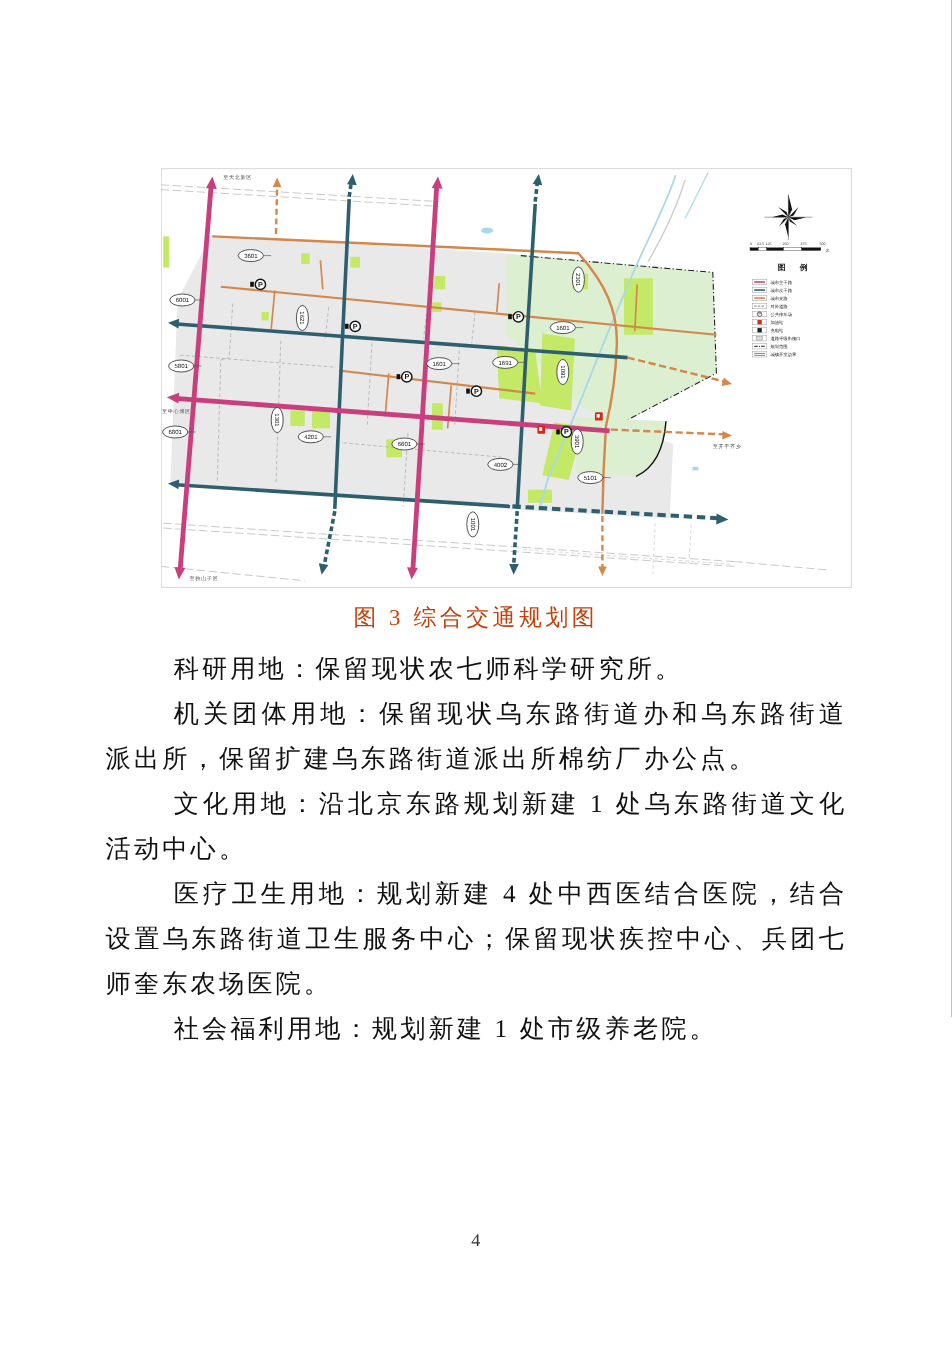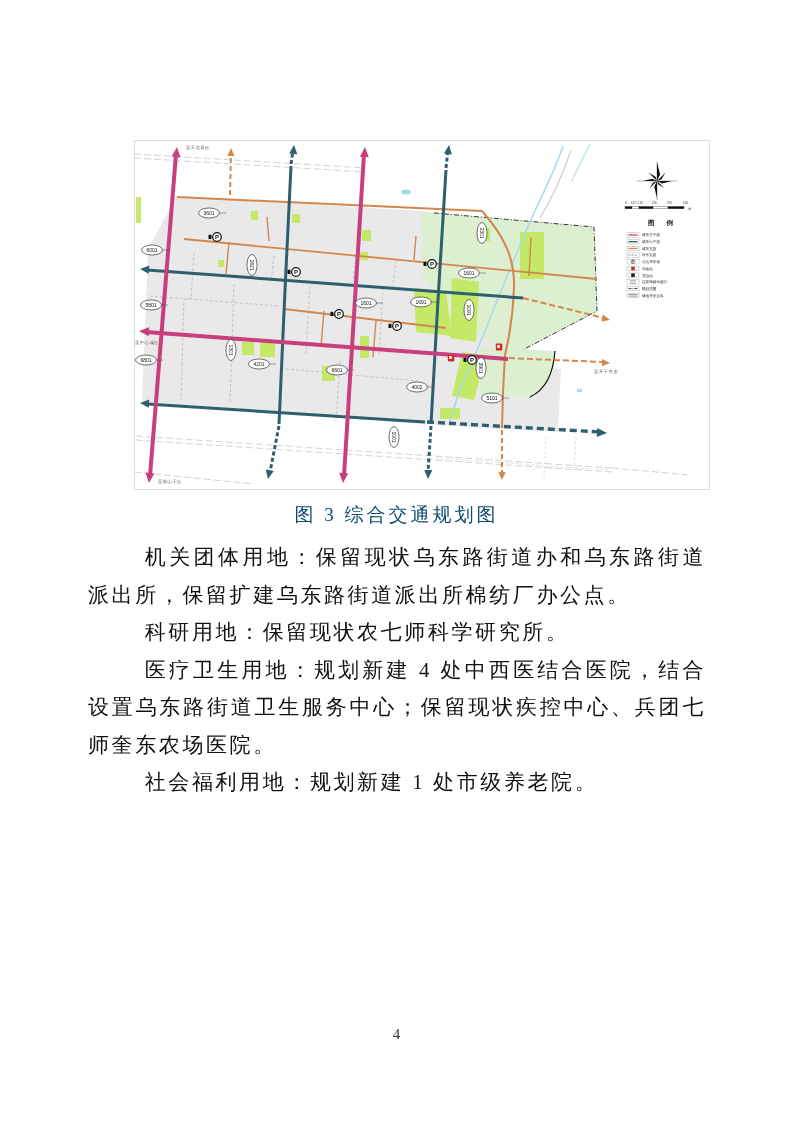--- a/index.html
+++ b/index.html
@@ -4,21 +4,21 @@
 <style>
   html,body{margin:0;padding:0;background:#888;}
   .page{
     position:relative;width:793px;height:1122px;background:#fff;margin:0 auto;
     font-family:"Liberation Serif","DejaVu Serif",serif;overflow:hidden;
   }
   .figure-wrap{position:absolute;left:134px;top:140px;width:576px;height:350px;}
   .figure-wrap svg{display:block;width:576px;height:350px;}
   .figure-caption{
     position:absolute;left:0;top:502px;width:100%;text-align:center;
-    font-size:19px;letter-spacing:3px;color:#0c4a6e;
+    font-size:19px;letter-spacing:3px;color:#c2410c;
   }
   .content{
     position:absolute;left:88px;top:539px;width:618px;
     font-size:21px;line-height:37.5px;letter-spacing:2.6px;color:#111;
   }
   .content p{margin:0;text-indent:2.7em;}
   .content p.heading{text-align:left;}
   .content p.para{text-align:justify;text-justify:inter-ideograph;}
   .page-number{
     position:absolute;left:0;top:1026px;width:100%;text-align:center;
@@ -320,20 +320,21 @@
             <line x1="494.5" y1="156.10000000000002" x2="503.5" y2="156.10000000000002" stroke="#555555" stroke-width="0.6"></line>
             <text x="508" y="156.60000000000002" font-size="3.6" text-anchor="start" fill="#222" font-family="&quot;Liberation Sans&quot;,&quot;DejaVu Sans&quot;,sans-serif" letter-spacing="0">城镇开发边界</text>
           </g>
         </g>
       </svg>
   </div>
 
   <div class="figure-caption">图 3 综合交通规划图</div>
 
   <div class="content" id="content-block">
+      <p class="para">科研用地：保留现状农七师科学研究所。</p>
       <p class="para">机关团体用地：保留现状乌东路街道办和乌东路街道派出所，保留扩建乌东路街道派出所棉纺厂办公点。</p>
-      <p class="para">科研用地：保留现状农七师科学研究所。</p>
+      <p class="para">文化用地：沿北京东路规划新建 1 处乌东路街道文化活动中心。</p>
       <p class="para">医疗卫生用地：规划新建 4 处中西医结合医院，结合设置乌东路街道卫生服务中心；保留现状疾控中心、兵团七师奎东农场医院。</p>
       <p class="para">社会福利用地：规划新建 1 处市级养老院。</p>
     </div>
 
   <div class="page-number">4</div>
 </div>
 
 </body></html>

